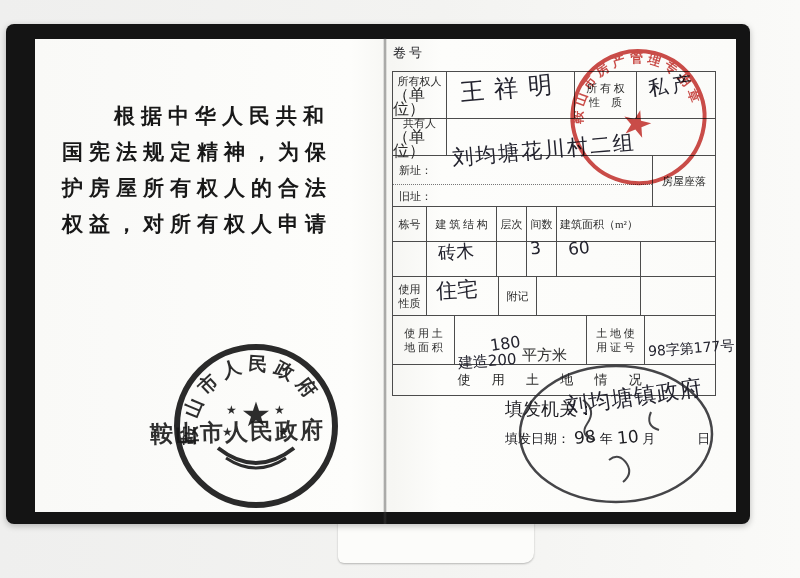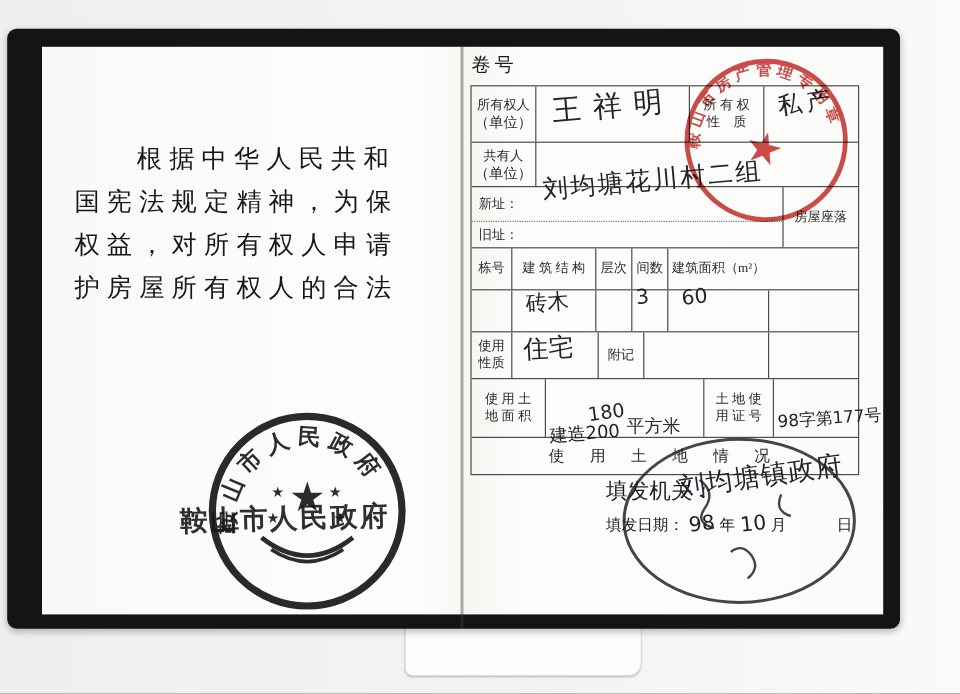--- a/index.html
+++ b/index.html
@@ -11,37 +11,37 @@
             box-shadow:0 1px 2px rgba(0,0,0,.25);}
   .book{position:absolute;left:6px;top:24px;width:744px;height:500px;
         background:#141414;border-radius:8px;z-index:1;
         box-shadow:0 2px 6px rgba(0,0,0,.25);}
   .pages{position:absolute;left:29px;top:15px;width:701px;height:473px;
          background:linear-gradient(90deg,#f9f9f7 0%,#fdfdfb 45%,#f6f6f3 51%,#fdfdfb 58%,#fbfbf9 100%);}
   .fold{position:absolute;left:383px;top:38px;width:4px;height:486px;z-index:2;
         background:linear-gradient(90deg,rgba(0,0,0,0) 0%,rgba(60,60,60,.55) 50%,rgba(0,0,0,0) 100%);}
   
   .constitution{position:absolute;left:62px;top:98px;width:320px;z-index:3;
-                font-size:21px;font-weight:400;line-height:36px;letter-spacing:6px;color:#181818;margin-top:16px;}
+                font-size:21px;font-weight:700;line-height:36px;letter-spacing:6px;color:#181818;}
   .constitution .line.indent{padding-left:52px;}
   .left-seal{position:absolute;left:170px;top:340px;z-index:3;opacity:.92;}
   .seal-overlay-text{position:absolute;left:150px;top:416px;width:232px;z-index:4;
                      font-size:23px;font-weight:700;letter-spacing:2px;color:#191919;
                      transform:rotate(-1.5deg);opacity:.9;white-space:nowrap;}
   
-  .volume{position:absolute;left:393px;top:44px;font-size:16px;letter-spacing:3px;z-index:3;}
+  .volume{position:absolute;left:393px;top:44px;font-size:13px;letter-spacing:3px;z-index:3;}
   .tbl{position:absolute;left:392px;top:71px;width:322px;z-index:3;
        border:1px solid #4c4c4c;box-sizing:content-box;font-size:11px;}
   .tr{display:flex;border-bottom:1px solid #4c4c4c;}
   .tr:last-child{border-bottom:none;}
   .td{border-right:1px solid #4c4c4c;box-sizing:border-box;display:flex;
       flex-direction:column;align-items:center;justify-content:center;
       line-height:14px;color:#2b2b2b;overflow:visible;}
   .td:last-child{border-right:none;}
-  .td .sub{font-size:12px;}
+  .td .sub{font-size:16px;}
   .loc-cell{align-items:stretch;justify-content:flex-start;padding:0;}
   .loc-new{flex:0 0 28px;border-bottom:1px dotted #777;display:flex;align-items:center;padding-left:6px;}
   .loc-old{flex:1;display:flex;align-items:center;padding-left:6px;}
   .heading-row{justify-content:center;align-items:center;}
   .section-title{font-size:13px;letter-spacing:9px;text-align:center;width:100%;}
   
   .hw{font-family:"DejaVu Sans",sans-serif;color:#23232e;z-index:5;}
   .hw-owner{position:absolute;left:460px;top:72px;font-size:24px;letter-spacing:10px;transform:rotate(-5deg);}
   .hw-nature{position:absolute;left:648px;top:72px;font-size:20px;letter-spacing:4px;transform:rotate(-8deg);}
   .hw-newaddr{position:absolute;left:452px;top:136px;font-size:21px;letter-spacing:2px;transform:rotate(-5deg);white-space:nowrap;}
@@ -69,22 +69,22 @@
   <div class="page-tab"></div>
 
   <div class="book">
     <div class="pages"></div>
   </div>
   <div class="fold"></div>
 
   <div class="constitution">
     <div class="line indent">根据中华人民共和</div>
     <div class="line">国宪法规定精神，为保</div>
+    <div class="line">护房屋所有权人的合法</div>
     <div class="line">权益，对所有权人申请</div>
-    <div class="line">护房屋所有权人的合法</div>
   </div>
 
   <svg class="left-seal" width="172" height="172" xmlns="http://www.w3.org/2000/svg" xmlns:xlink="http://www.w3.org/1999/xlink">
     <circle cx="86" cy="86" r="79" fill="none" stroke="#191919" stroke-width="6"></circle>
     <path id="arcL" d="M 30 112 A 60 60 0 1 1 142 112" fill="none"></path>
     <text font-size="19" font-weight="bold" fill="#1b1b1b" letter-spacing="6" font-family="Liberation Serif, serif">
       <textPath xlink:href="#arcL" href="#arcL" startOffset="8">鞍山市人民政府</textPath>
     </text>
     <text x="86" y="86" text-anchor="middle" font-size="34" fill="#1b1b1b">★</text>
     <text x="56" y="74" font-size="12" fill="#1b1b1b">★</text>

